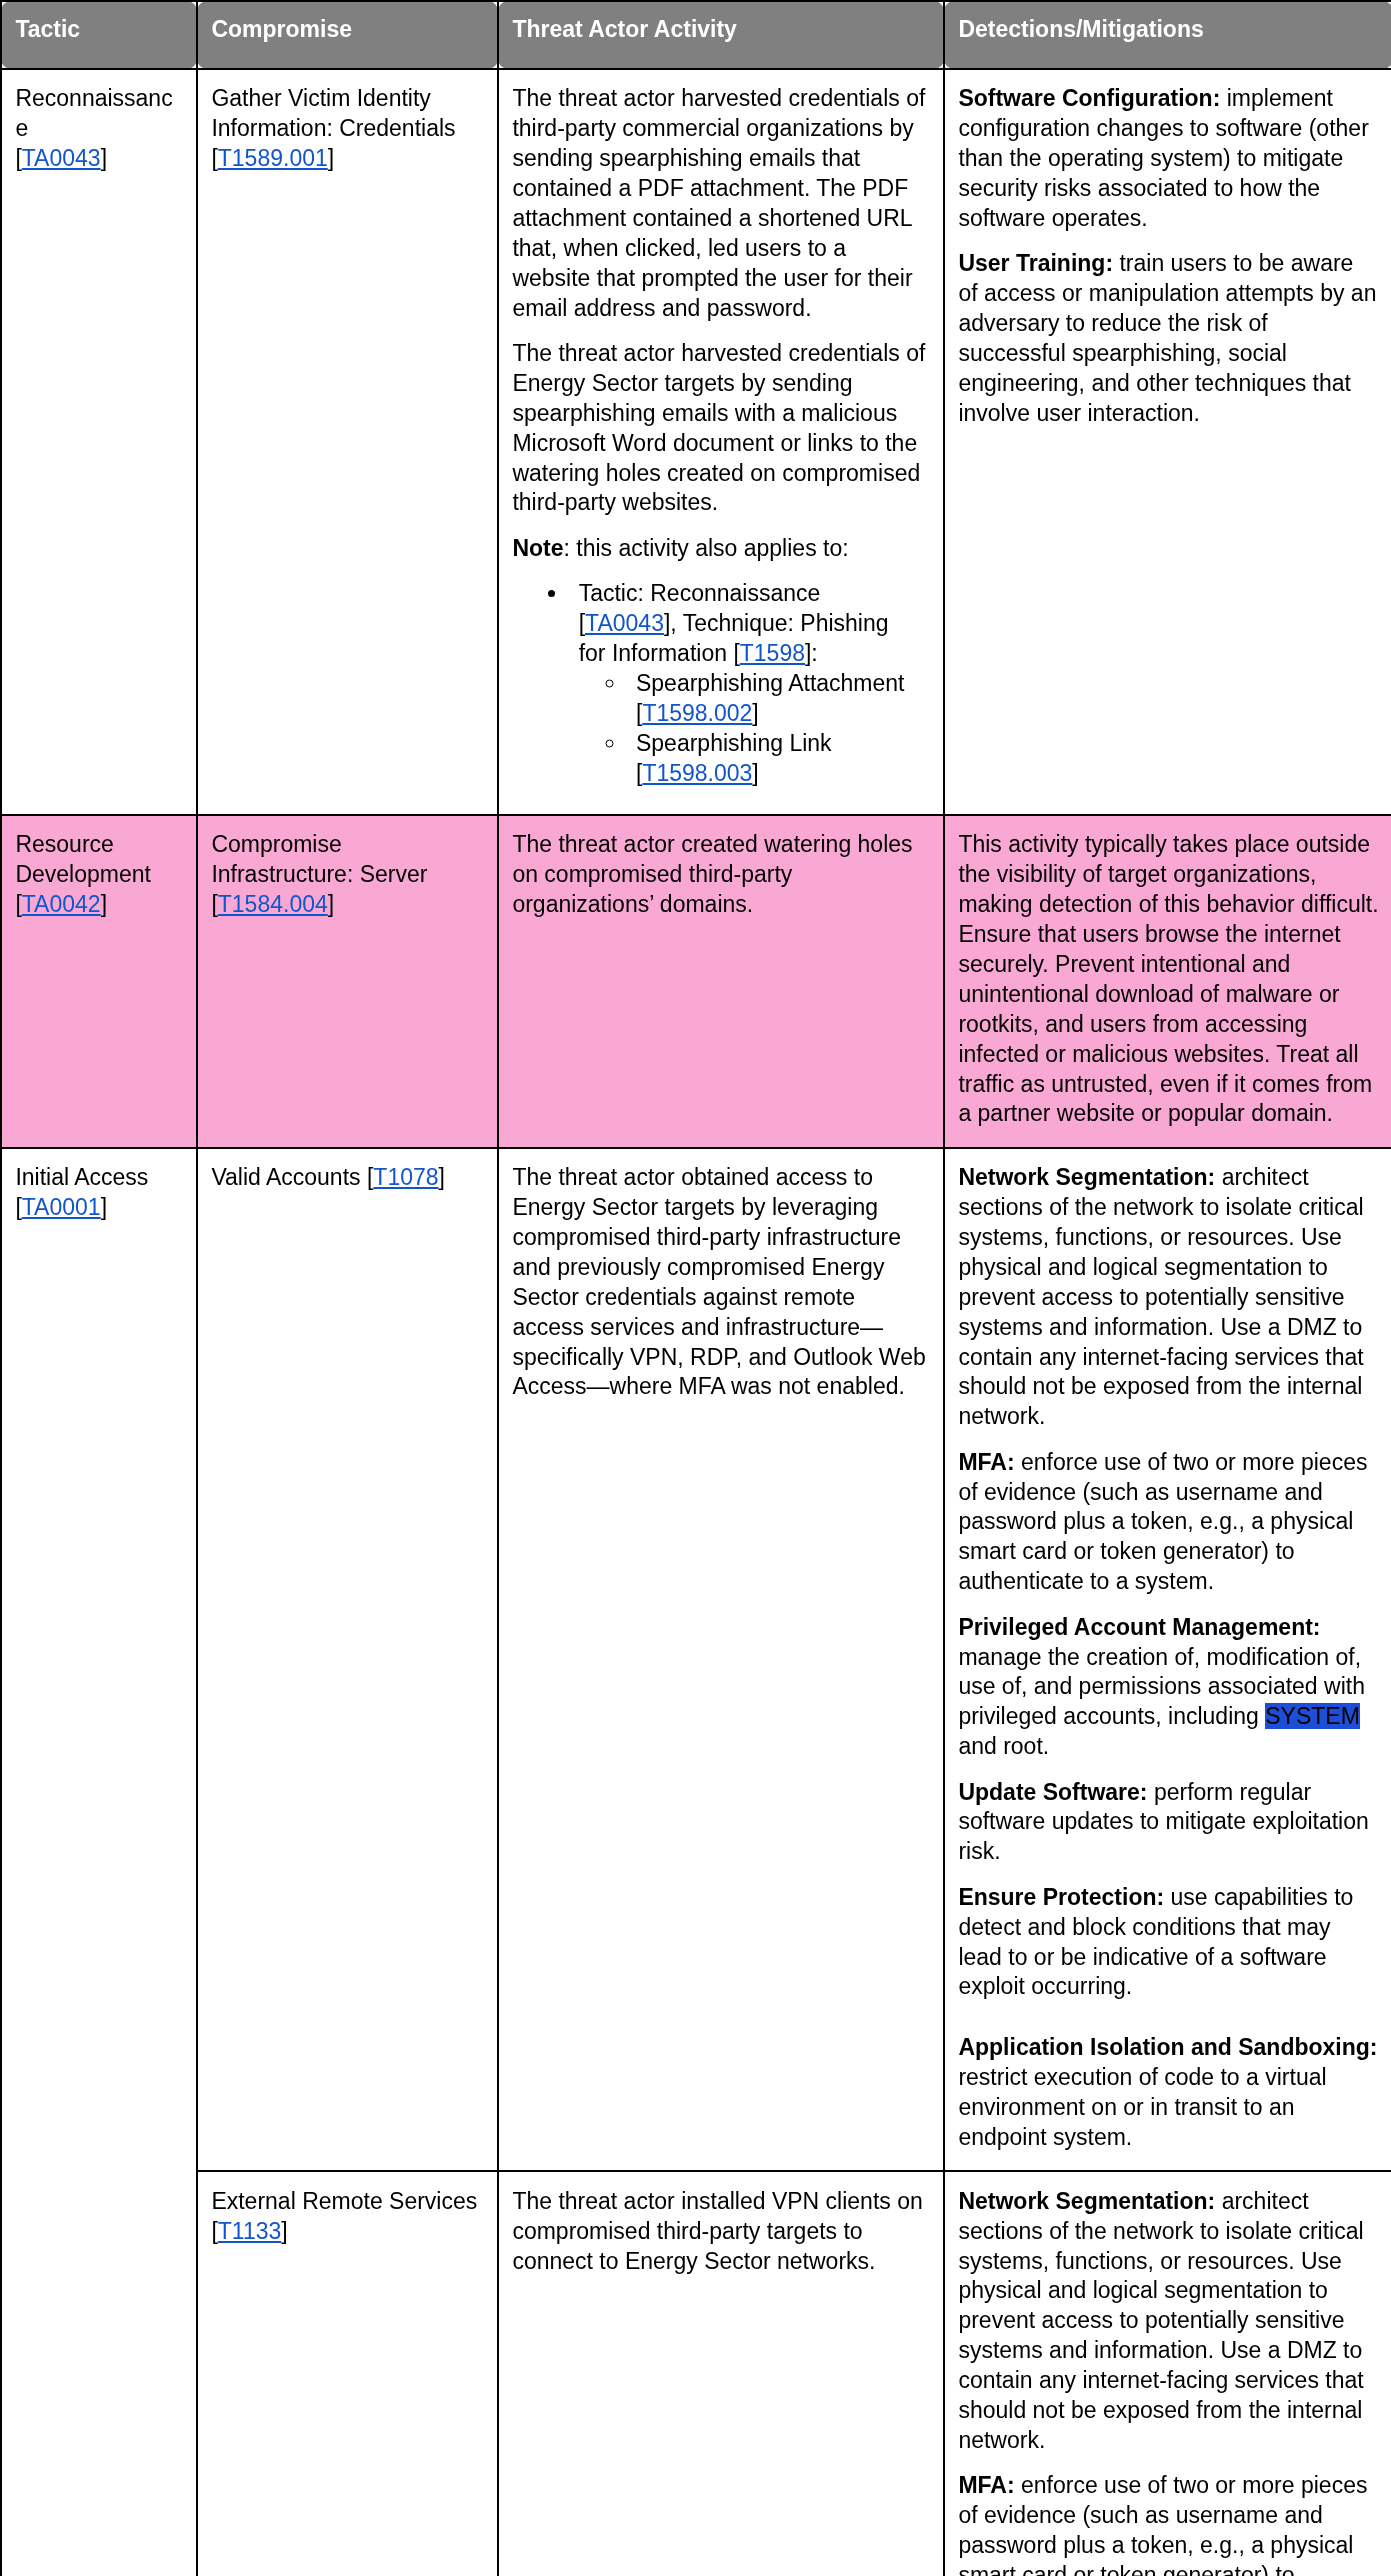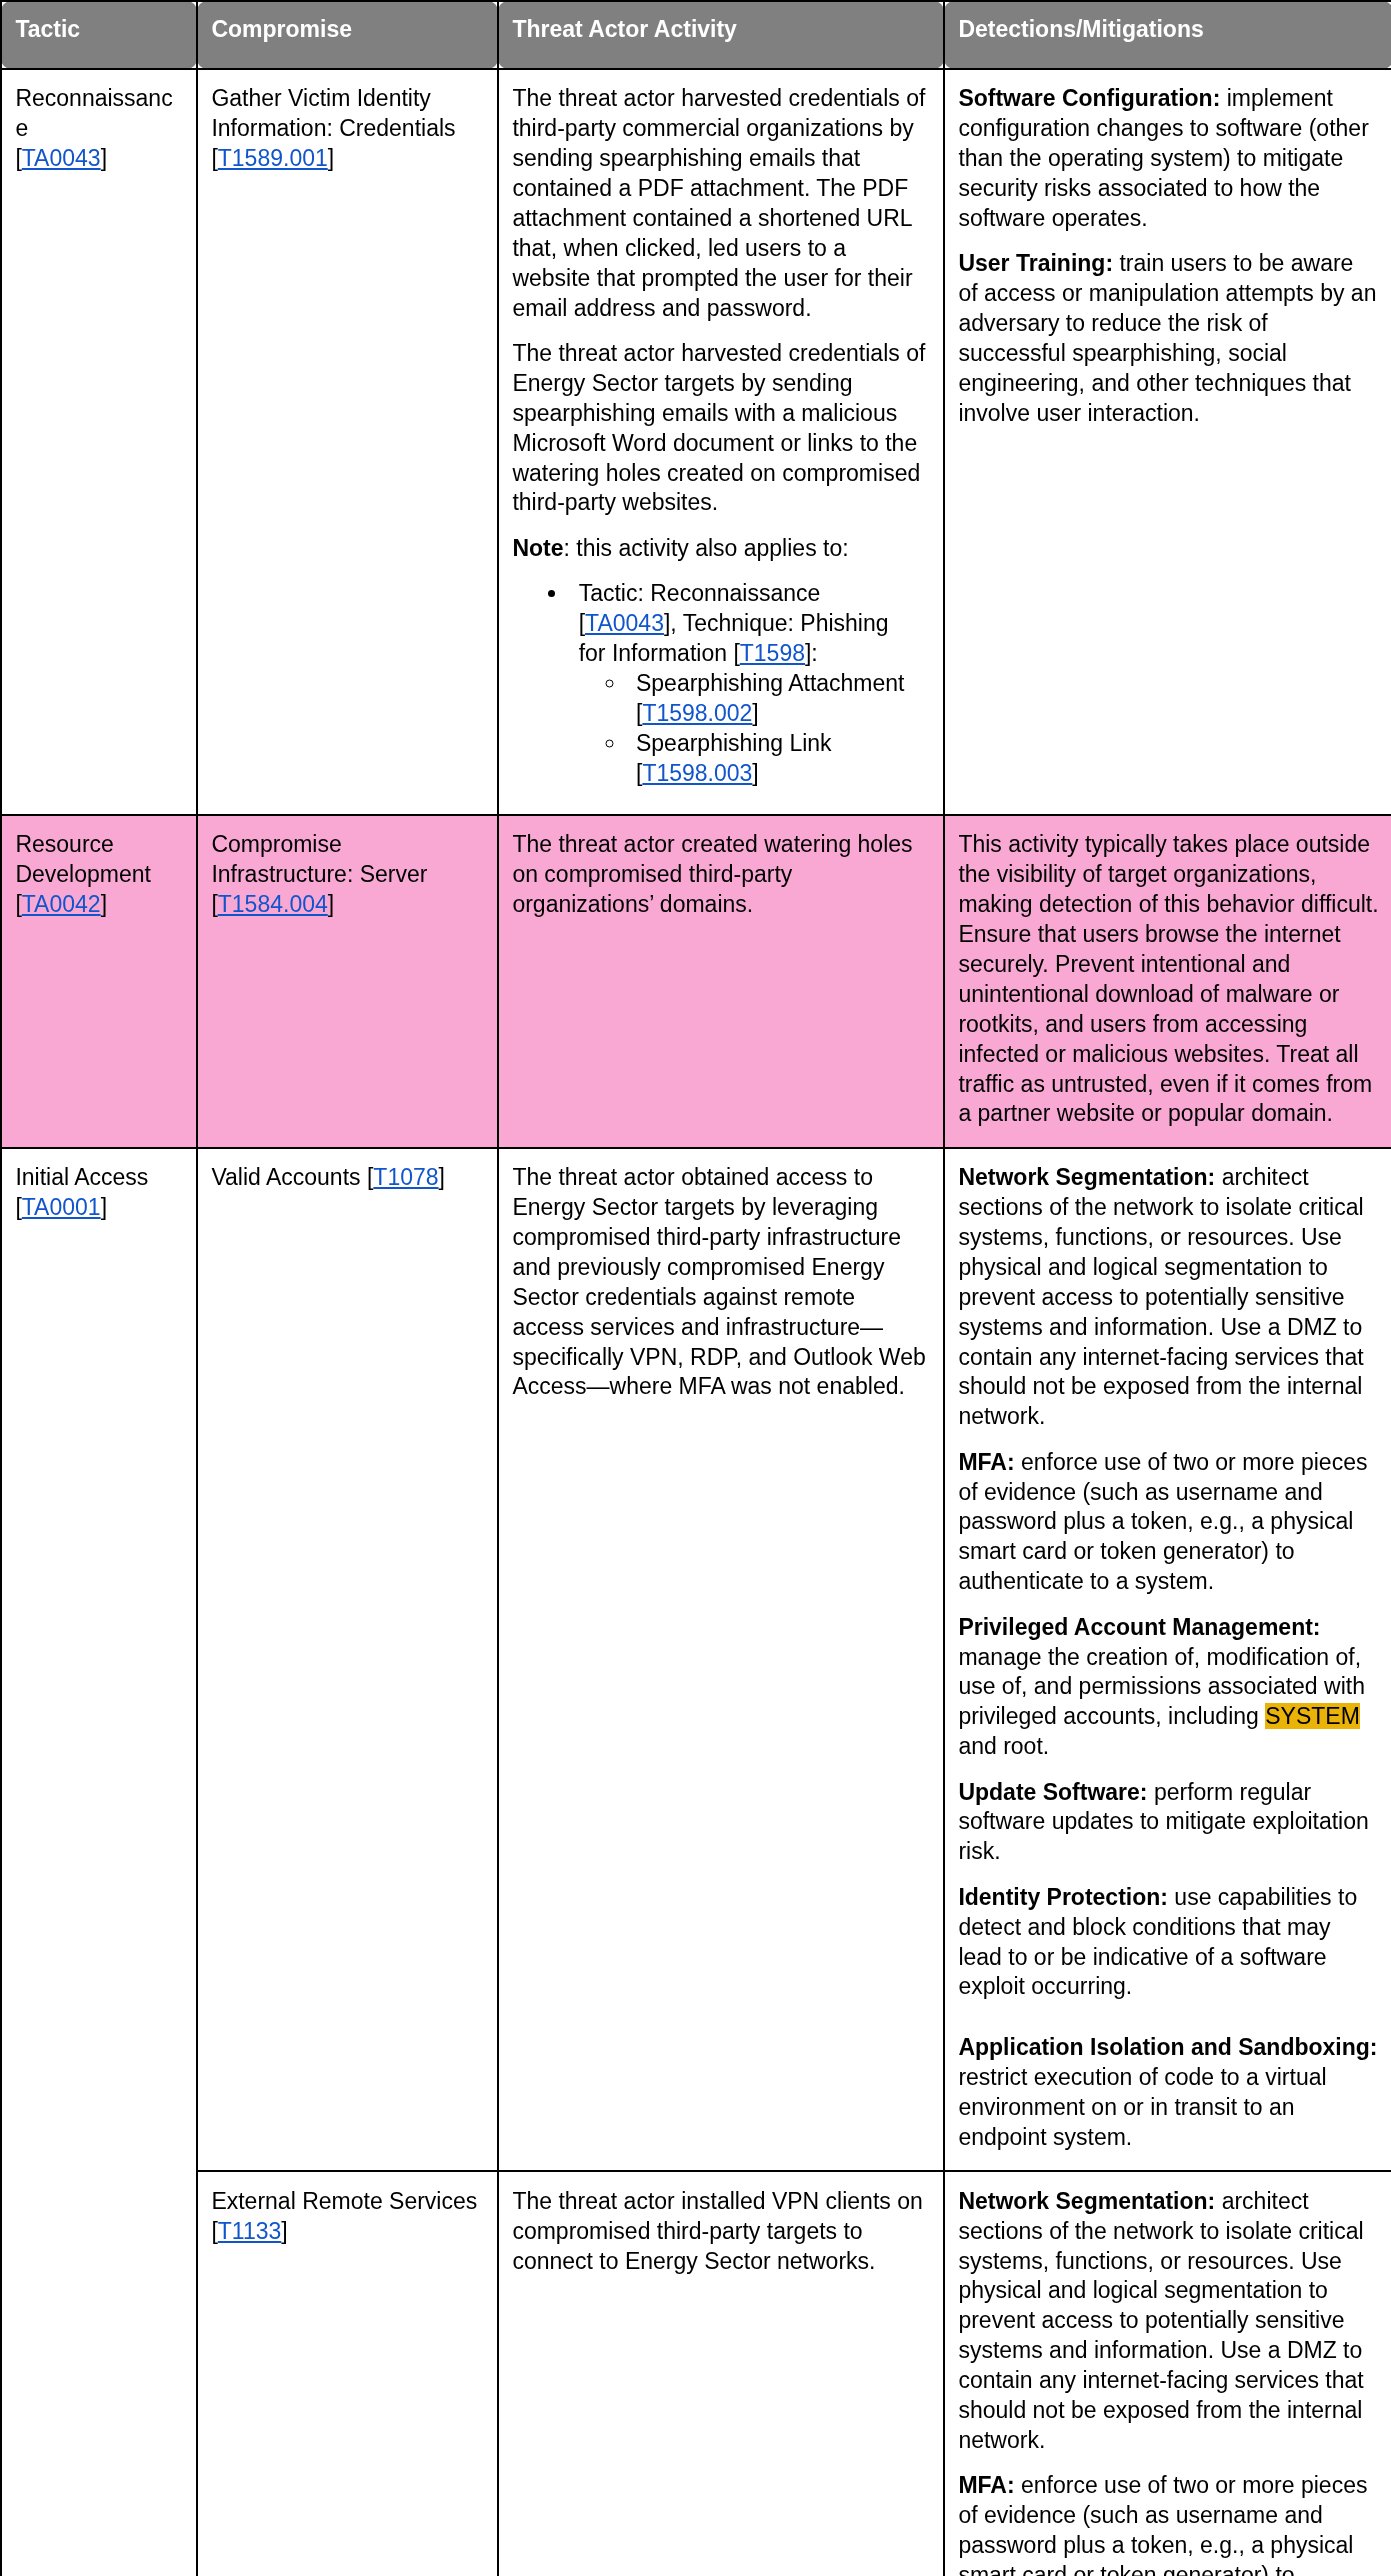--- a/index.html
+++ b/index.html
@@ -75,21 +75,21 @@
   .note-sublist {
     margin: 0;
     padding-left: 48px;
     list-style-type: circle;
   }
   .note-sublist > li {
     margin: 0;
     padding-left: 9.3px;
   }
   .code-hl {
-    background: #eab308;
+    background: #1d4ed8;
     font-family: "Liberation Sans", sans-serif;
   }
   .spacer-p {
     height: 15.5px;
   }
 </style>
 </head>
 <body>
 
 <div class="table-wrap">
@@ -196,21 +196,21 @@
           <p class="cell-p">
             <span class="bold">MFA:</span><span> enforce use of two or more pieces of evidence (such as username and password plus a token, e.g., a physical smart card or token generator) to authenticate to a system.</span>
           </p>
           <p class="cell-p">
             <span class="bold">Privileged Account Management:</span><span> manage the creation of, modification of, use of, and permissions associated with privileged accounts, including </span><span class="code-hl">SYSTEM</span><span> and root.</span>
           </p>
           <p class="cell-p">
             <span class="bold">Update Software:</span><span> perform regular software updates to mitigate exploitation risk.</span>
           </p>
           <p class="cell-p">
-            <span class="bold">Identity Protection:</span><span> use capabilities to detect and block conditions that may lead to or be indicative of a software exploit occurring.</span>
+            <span class="bold">Ensure Protection:</span><span> use capabilities to detect and block conditions that may lead to or be indicative of a software exploit occurring.</span>
           </p>
           <div class="spacer-p"></div>
           <p class="cell-p">
             <span class="bold">Application Isolation and Sandboxing:</span><span> restrict execution of code to a virtual environment on or in transit to an endpoint system.</span>
           </p>
         </td>
       </tr>
 
       <tr>
         <td>

